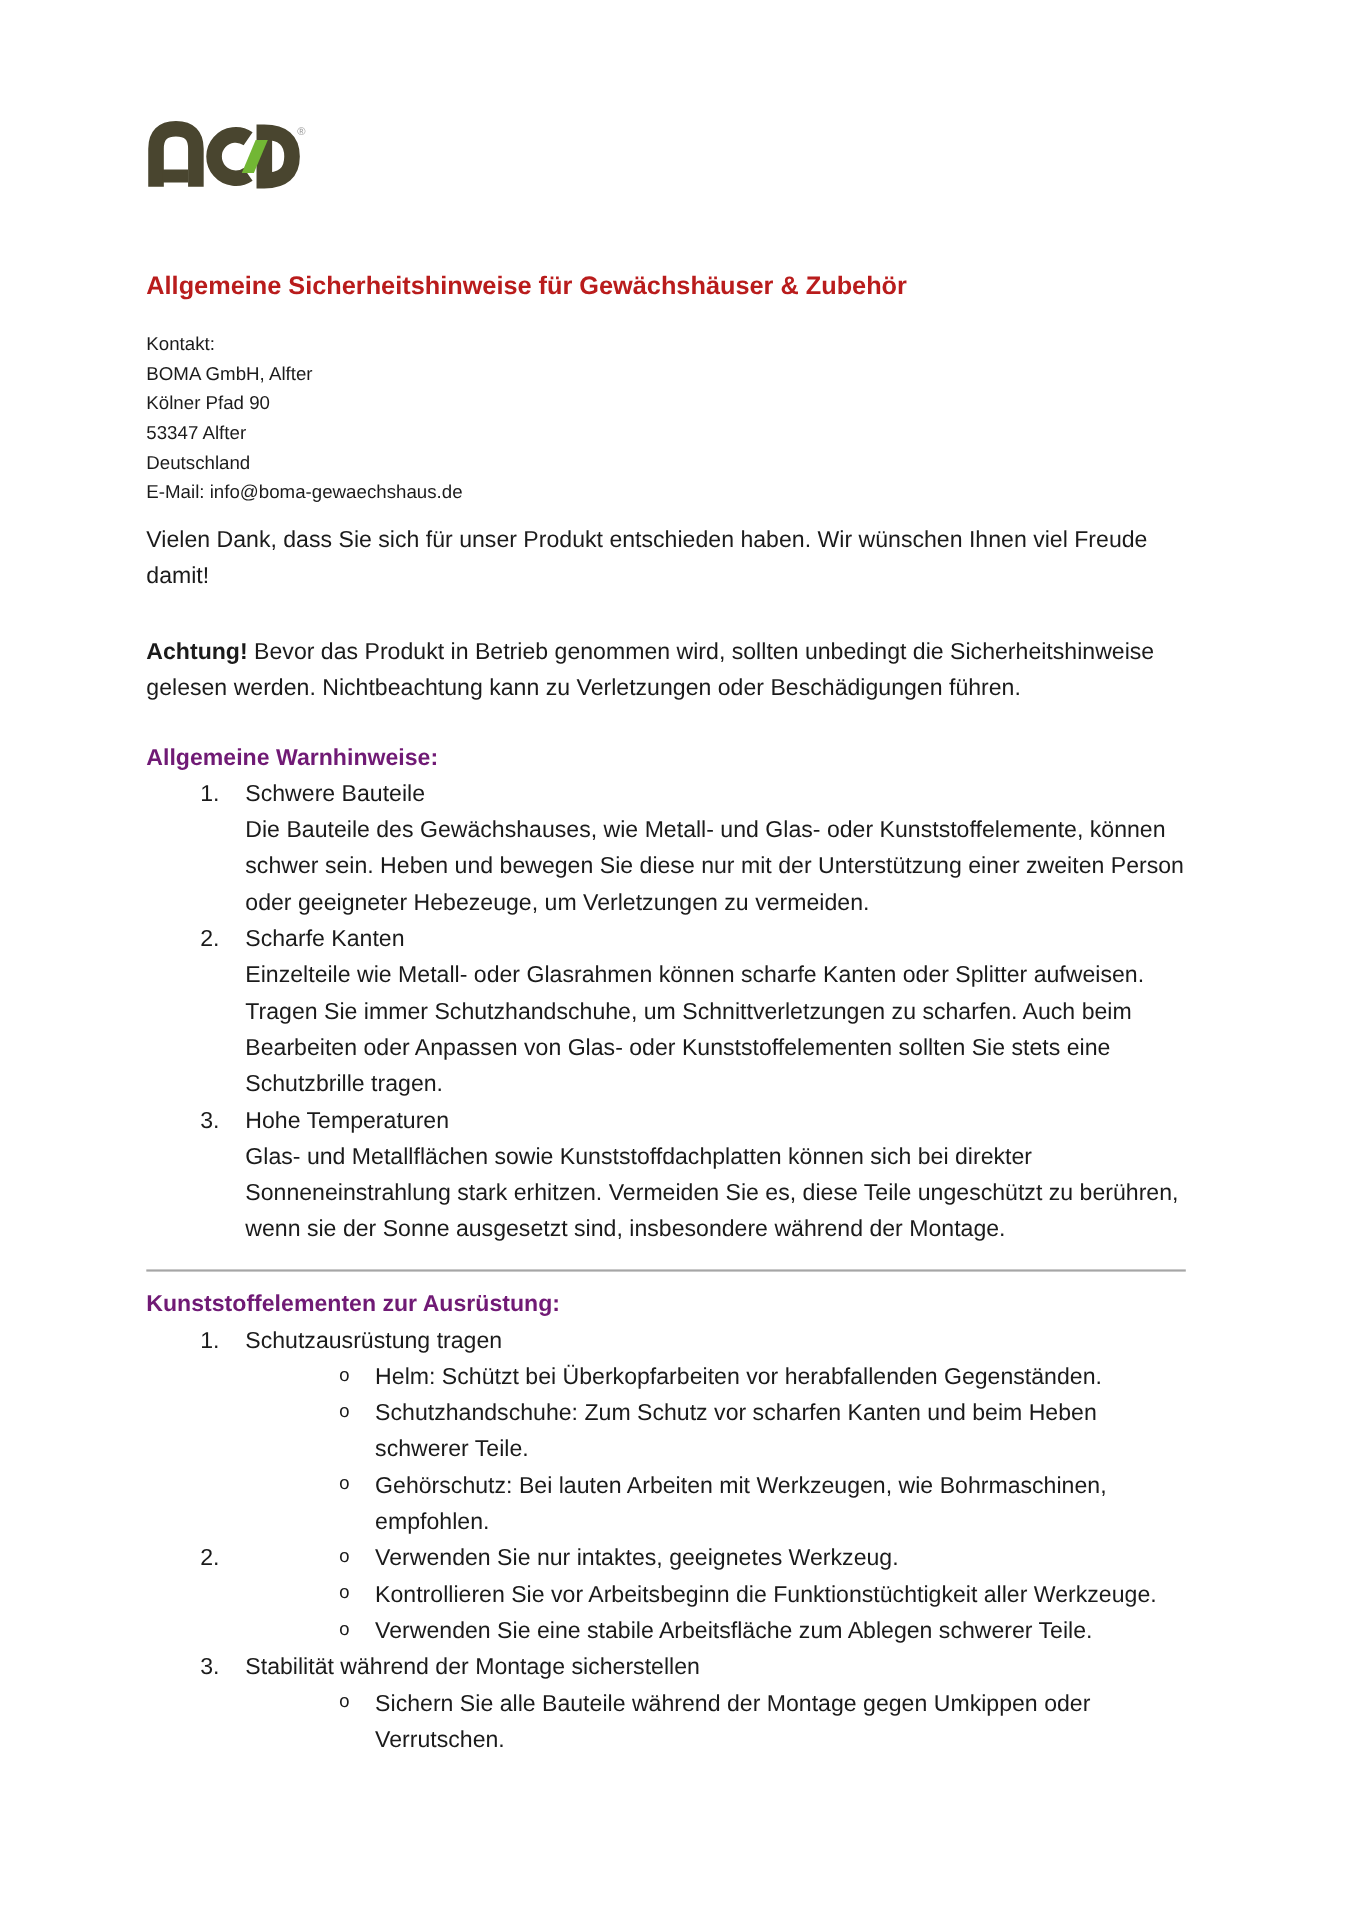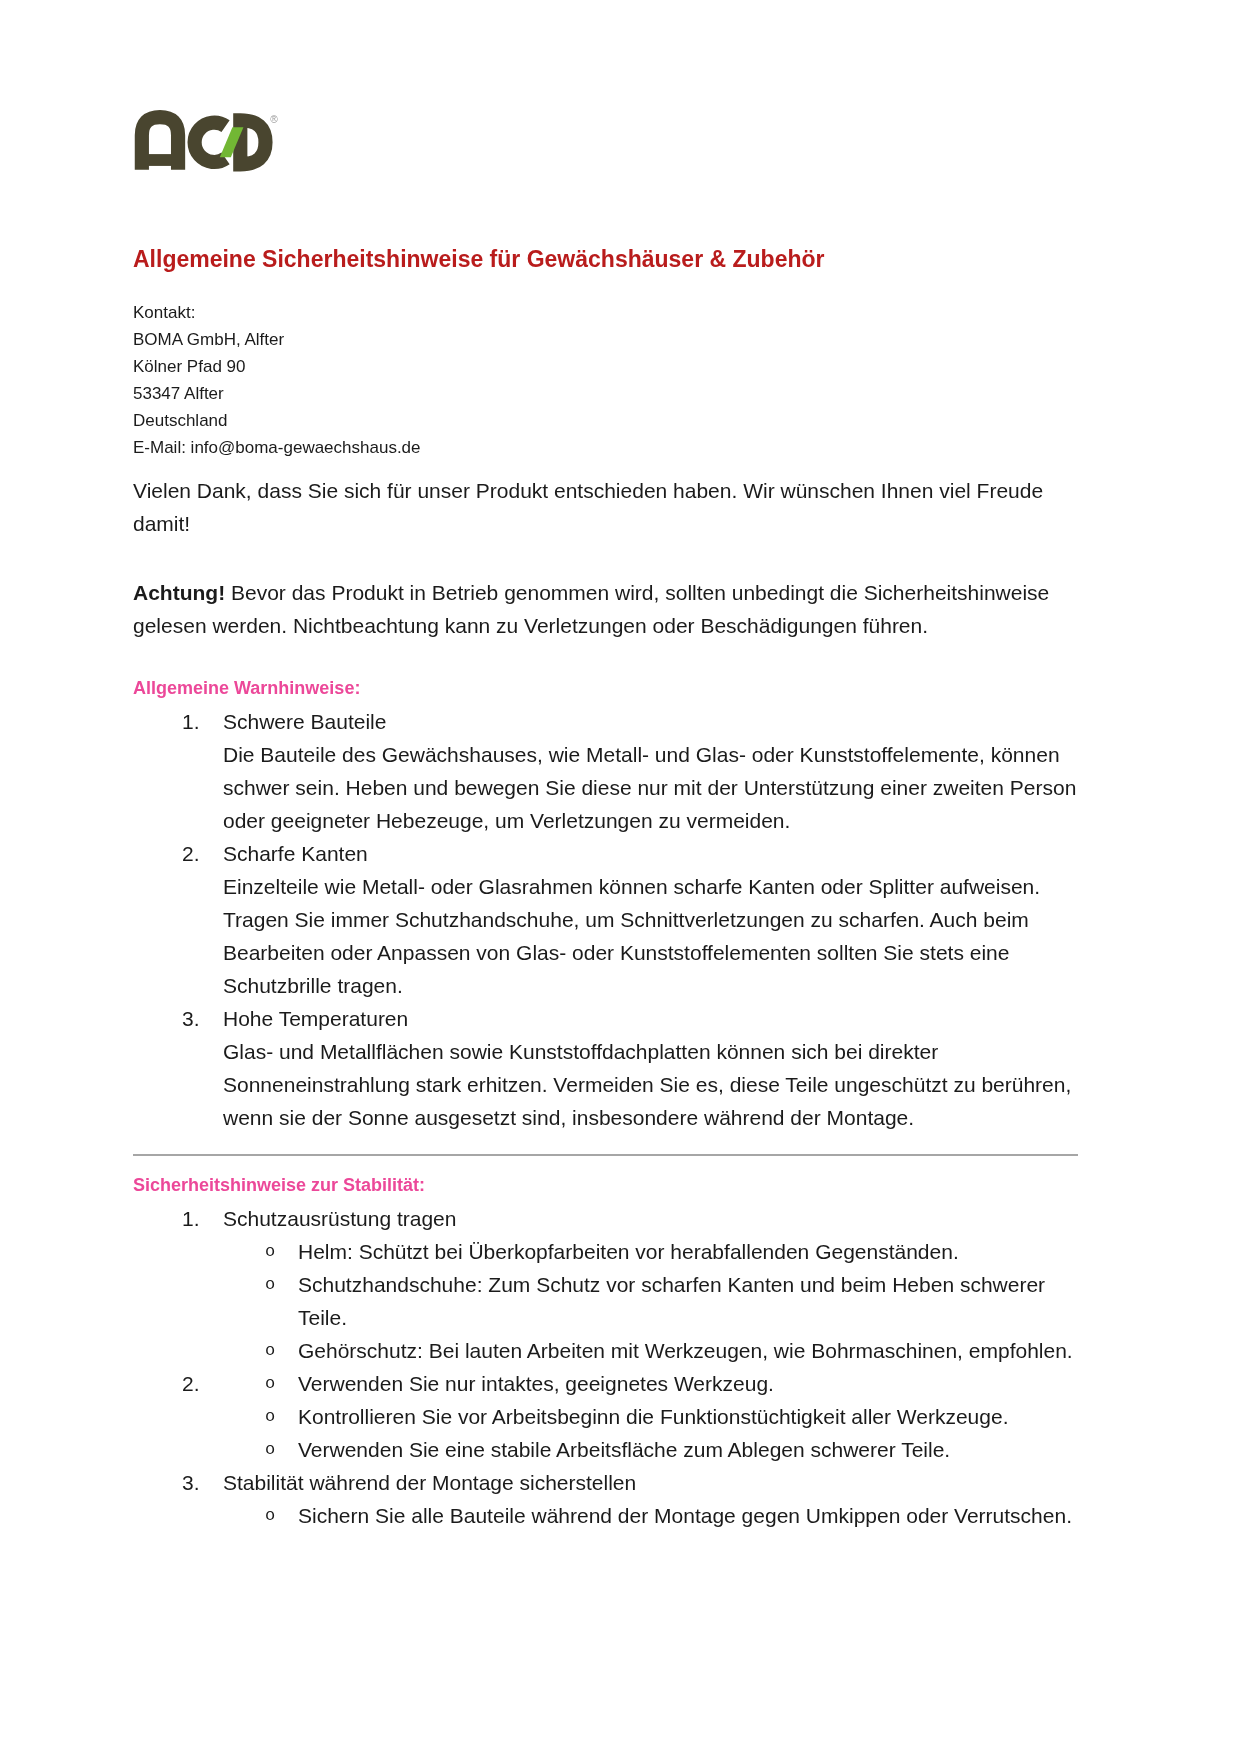--- a/index.html
+++ b/index.html
@@ -38,25 +38,25 @@
   .contact div { white-space: nowrap; }
 
   
   p.para { font-size: 21px; line-height: 33px; margin: 0; }
   p.intro { margin-top: 13px; }
   p.warning { margin-top: 36px; }
   p.warning b { font-weight: bold; }
 
   
   h2.sec-heading {
-    font-size: 18px;
+    font-size: 21px;
     line-height: 33px;
     font-weight: bold;
     margin: 30px 0 0 0;
-    color: #ec4899;
+    color: #701a75;
   }
   h2.sec-heading.second { margin: 0; }
 
   
   ol.num-list {
     list-style: none;
     counter-reset: item;
     margin: 0;
     padding: 0 0 0 90px;
     font-size: 21px;
@@ -66,21 +66,21 @@
   ol.num-list > li::before {
     content: counter(item) ".";
     position: absolute;
     left: -41px;
     top: 0;
     line-height: 33px;
   }
 
   
   ul.sub-list { list-style: none; margin: 0; padding: 0 0 0 75px; }
-  ul.sub-list > li { position: relative; }
+  ul.sub-list > li { position: relative; margin-left: 43px; }
   ul.sub-list > li::before {
     content: "o";
     position: absolute;
     left: -33px;
     top: 0;
     font-family: "Liberation Mono", monospace;
     font-size: 17px;
     line-height: 33px;
     color: #1b1b1b;
   }
@@ -148,21 +148,21 @@
         <div>Einzelteile wie Metall- oder Glasrahmen können scharfe Kanten oder Splitter aufweisen. Tragen Sie immer Schutzhandschuhe, um Schnittverletzungen zu scharfen. Auch beim Bearbeiten oder Anpassen von Glas- oder Kunststoffelementen sollten Sie stets eine Schutzbrille tragen.</div>
       </li>
       <li>
         <div>Hohe Temperaturen</div>
         <div>Glas- und Metallflächen sowie Kunststoffdachplatten können sich bei direkter Sonneneinstrahlung stark erhitzen. Vermeiden Sie es, diese Teile ungeschützt zu berühren, wenn sie der Sonne ausgesetzt sind, insbesondere während der Montage.</div>
       </li>
     </ol>
 
     <hr class="divider">
 
-    <h2 class="sec-heading second">Sicherheitshinweise zur Stabilität:</h2>
+    <h2 class="sec-heading second">Kunststoffelementen zur Ausrüstung:</h2>
 
     <ol class="num-list">
       <li>
         <div>Schutzausrüstung tragen</div>
         <ul class="sub-list">
           <li>Helm: Schützt bei Überkopfarbeiten vor herabfallenden Gegenständen.</li>
           <li>Schutzhandschuhe: Zum Schutz vor scharfen Kanten und beim Heben schwerer Teile.</li>
           <li>Gehörschutz: Bei lauten Arbeiten mit Werkzeugen, wie Bohrmaschinen, empfohlen.</li>
         </ul>
       </li>

